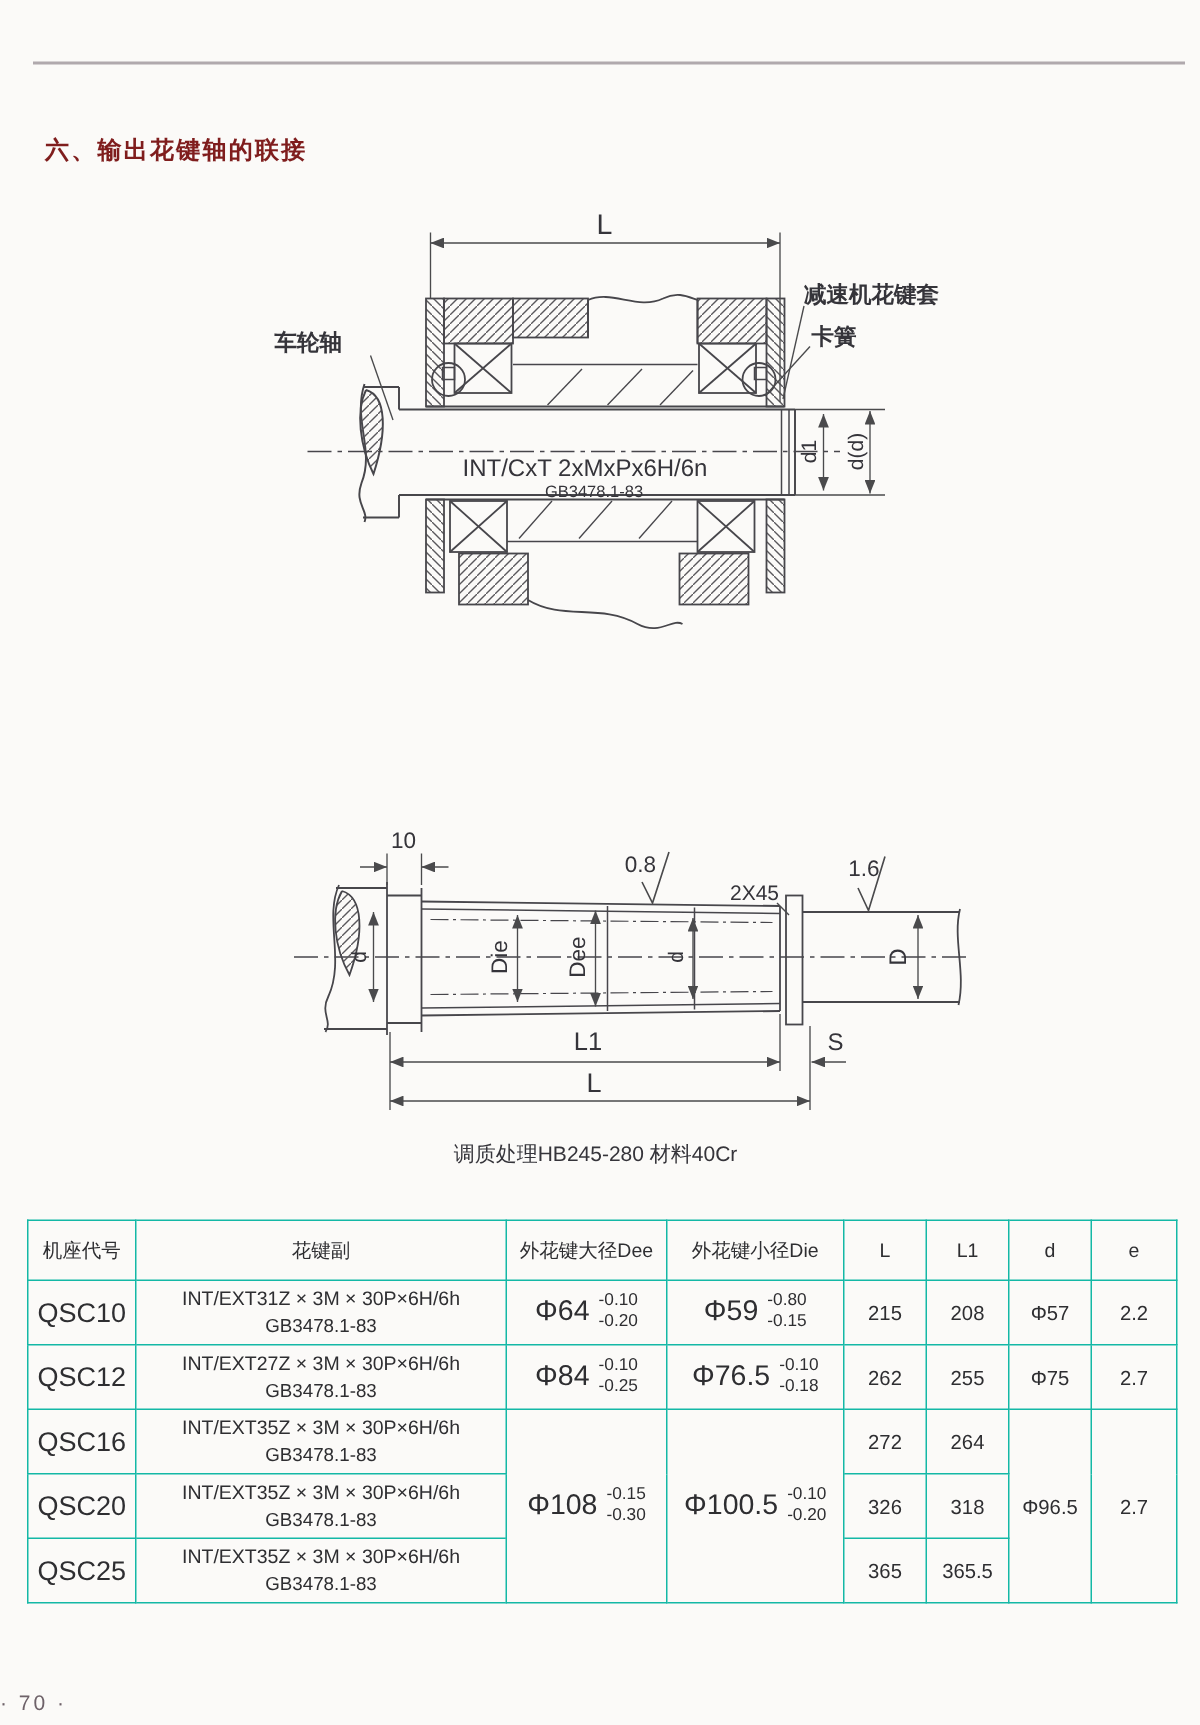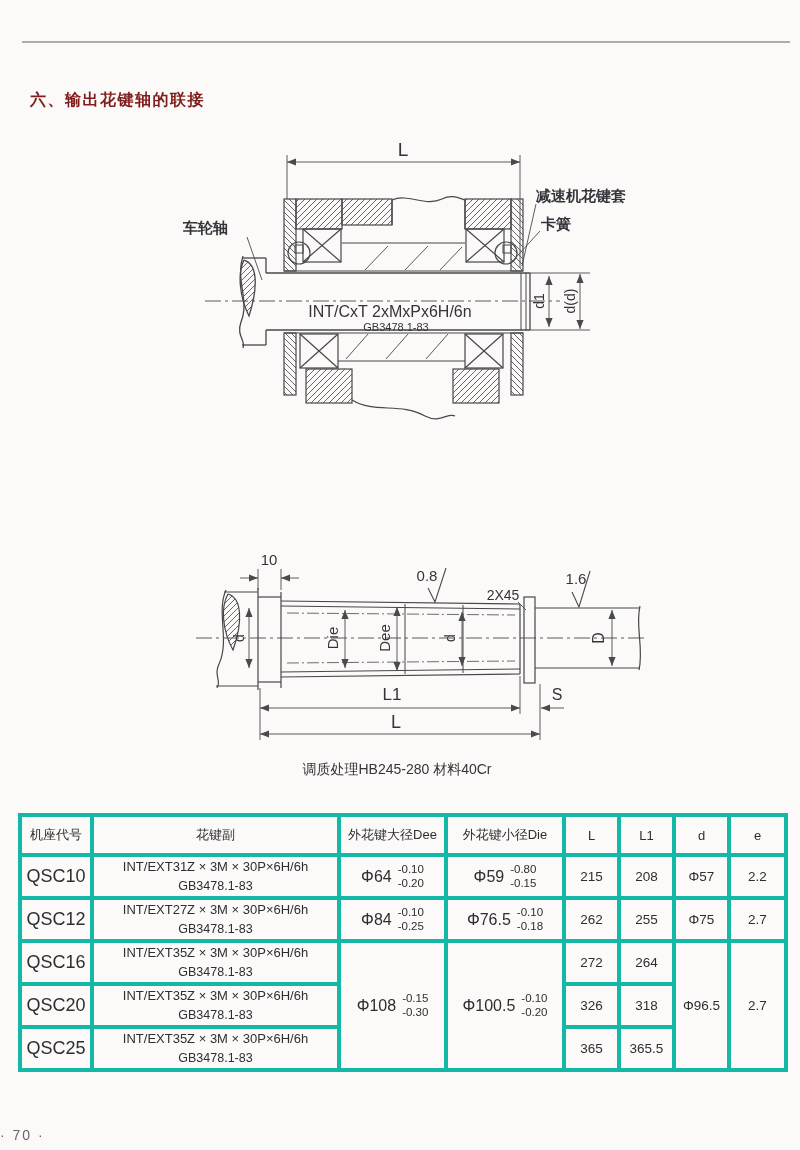--- a/index.html
+++ b/index.html
@@ -10,31 +10,31 @@
     color:#3a383c; overflow:hidden;
   }
   .scan-line { position:absolute; left:22px; top:41px; width:768px; height:2px;
     background:#a29aa0; opacity:.85; }
   .title { position:absolute; left:30px; top:90px; font-size:16px; font-weight:bold;
     letter-spacing:1.5px; color:#7f1d1d; }
   svg text { font-family:"Liberation Sans", sans-serif; fill:#35343a; }
   .dwg { position:absolute; }
   .spec-table-wrap { position:absolute; left:18px; top:813px; }
   table.spec { border-collapse:collapse; table-layout:fixed; width:766px; color:#2e2e31; }
-  table.spec th, table.spec td { border:4px solid #14b8a6; text-align:center;
+  table.spec th, table.spec td { border:1px solid #14b8a6; text-align:center;
     vertical-align:middle; padding:0 2px; font-weight:normal; }
   table.spec thead tr { height:40px; }
   table.spec tbody tr { height:43px; }
   th.h { font-size:13px; }
   td.code { font-size:18px; }
   td.spline { font-size:13px; line-height:1.5; }
   .spline2 { font-size:12.5px; }
   td.num { font-size:13.5px; }
   .dimcell { display:flex; align-items:center; justify-content:center; }
-  .dia { font-size:16px; }
+  .dia { font-size:19px; }
   .tolstack { display:inline-block; text-align:center; font-size:11.5px;
     line-height:1.2; margin-left:6px; }
   .tolstack span { display:block; }
   .page-num { position:absolute; left:0; right:0; top:1127px; text-align:left;
     font-size:14px; color:#6e6269; letter-spacing:2px; }
 </style>
 </head>
 <body>
 
 <div class="scan-line"></div>

